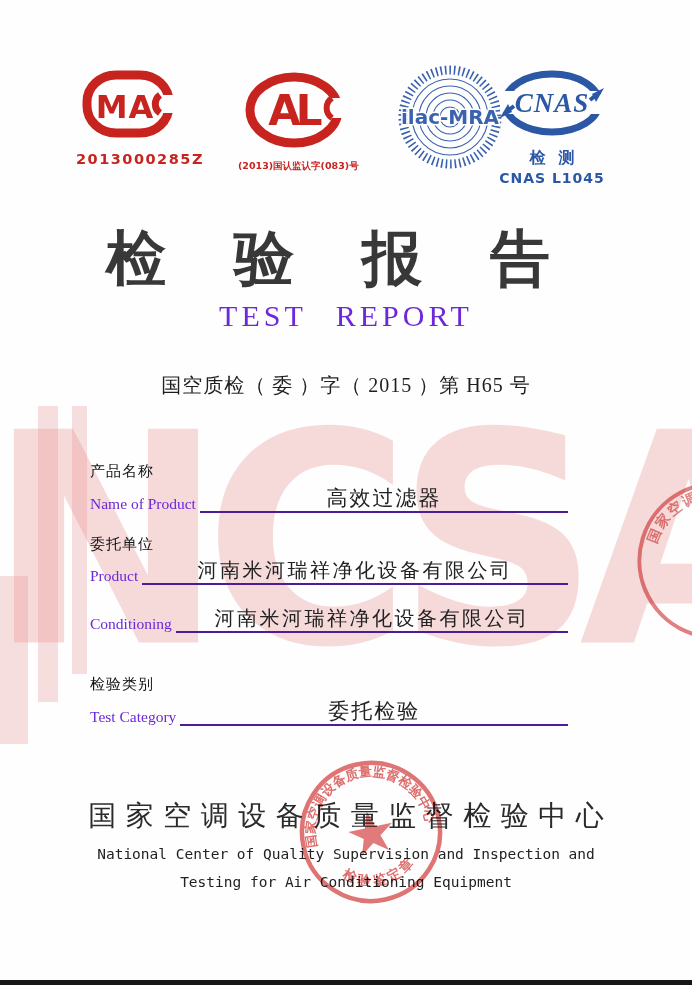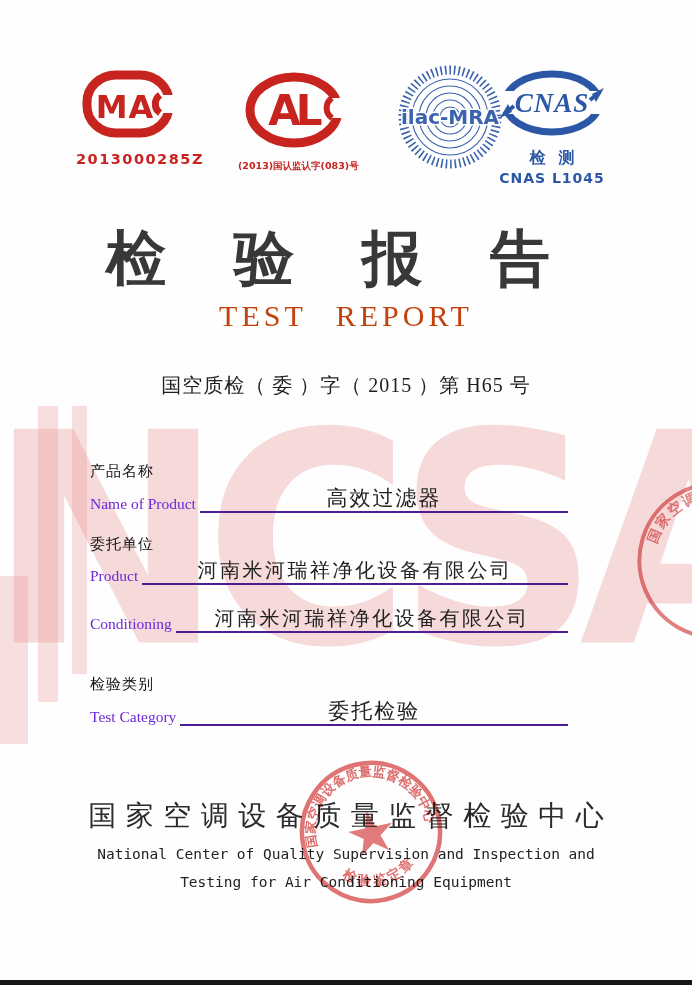--- a/index.html
+++ b/index.html
@@ -43,21 +43,21 @@
     font-size:14px; letter-spacing:1px; color:#2b57a5;
   }
   
   .title-cn {
     position:absolute; left:0; right:0; top:219px; text-align:center;
     font-family:"DejaVu Sans",sans-serif; font-weight:700; font-size:60px;
     color:#383838; letter-spacing:68px; padding-left:32px; white-space:nowrap;
   }
   .title-en {
     position:absolute; left:0; right:0; top:299px; text-align:center;
-    font-family:"Liberation Serif",serif; font-size:30px; color:#c2410c;
+    font-family:"Liberation Serif",serif; font-size:30px; color:#6d28d9;
     letter-spacing:4px; word-spacing:18px; white-space:nowrap;
   }
   .report-no {
     position:absolute; left:0; right:0; top:372px; text-align:center;
     font-size:20px; color:#1e1e1e; letter-spacing:1px; white-space:nowrap;
   }
   
   .field { position:absolute; left:90px; width:478px; }
   .field.f1 { top:462px; } .field.f2 { top:535px; }
   .field.f3 { top:602px; } .field.f4 { top:675px; }

